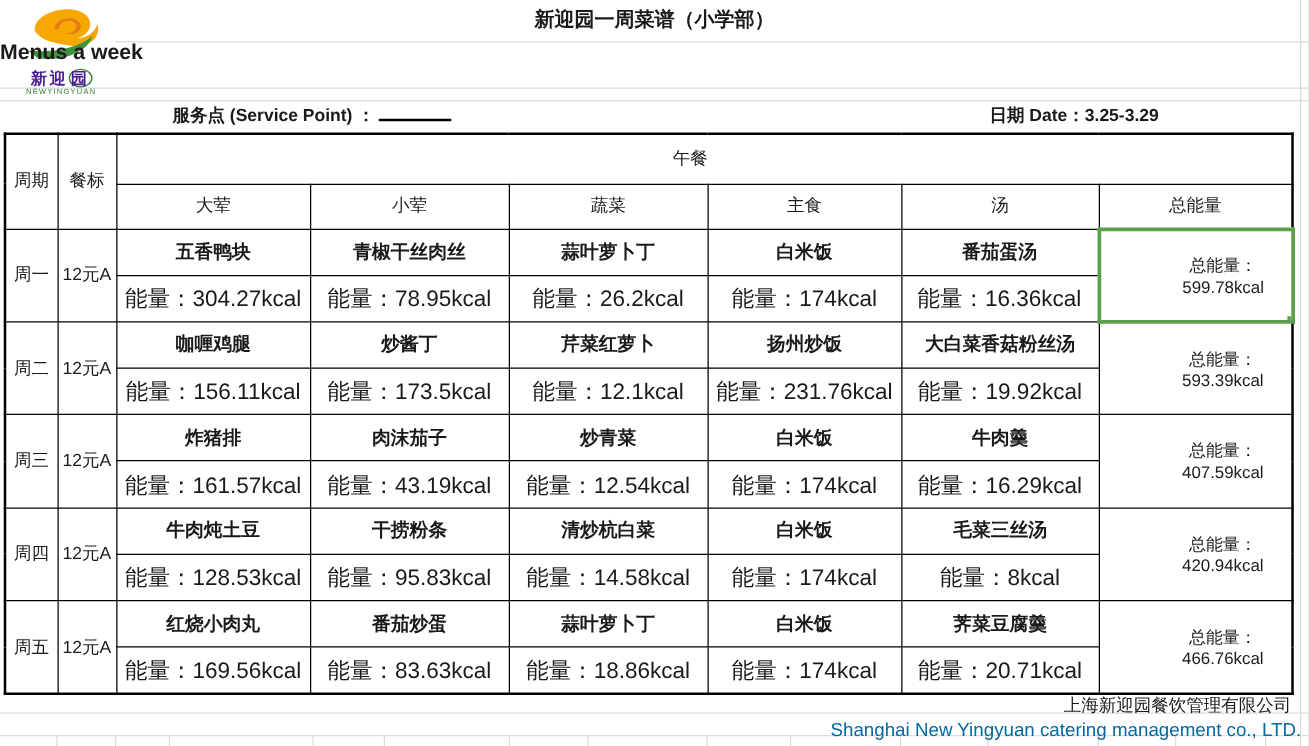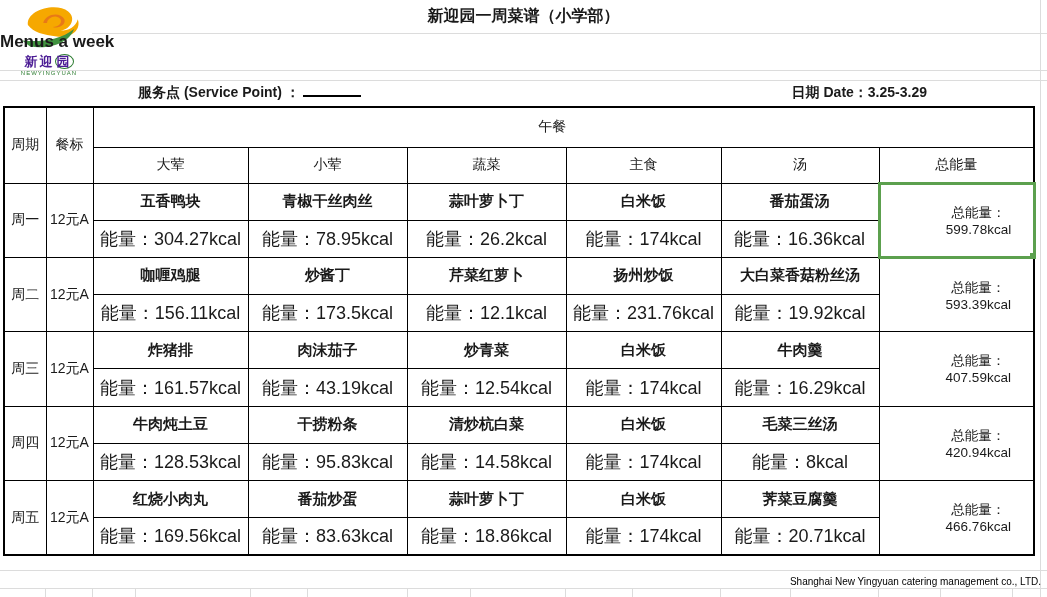--- a/index.html
+++ b/index.html
@@ -37,21 +37,21 @@
   .menu td.day, .menu td.std { font-size:14px; }
   .menu td.dish   { font-size:15px;font-weight:bold; }
   .menu td.energy { font-size:18px; }
   .menu td.total  { font-size:13.5px;padding-left:44px; }
   .menu td.selected { border:3px solid #5ca04e; position:relative; }
   .menu td.selected .handle { position:absolute; right:-4px; bottom:-4px; width:8px; height:8px;
                               background:#5ca04e; border:1px solid #fff; }
 
   
   .f-cn { position:absolute; right:14px; top:556px; font-size:14px; }
-  .f-en { position:absolute; right:6px;  top:576px; font-size:10px; color:#000000; }
+  .f-en { position:absolute; right:6px;  top:576px; font-size:15px; color:#0369a1; }
 </style>
 </head>
 <body>
 
 <div class="page">
 
   <div class="grid-h" style="left:92px;top:33px;width:955px;"></div>
   <div class="grid-h" style="left:0;top:70px;width:1047px;"></div>
   <div class="grid-h" style="left:0;top:80px;width:1047px;"></div>
   <div class="grid-h" style="left:0;top:570px;width:1047px;"></div>
@@ -205,15 +205,16 @@
       <tr class="energy-row">
         <td class="energy">能量：169.56kcal</td>
         <td class="energy">能量：83.63kcal</td>
         <td class="energy">能量：18.86kcal</td>
         <td class="energy">能量：174kcal</td>
         <td class="energy">能量：20.71kcal</td>
       </tr>
     </tbody>
   </table>
 
+  <div class="f-cn">上海新迎园餐饮管理有限公司</div>
   <div class="f-en">Shanghai New Yingyuan catering management co., LTD.</div>
 
 </div>
 
 </body></html>

